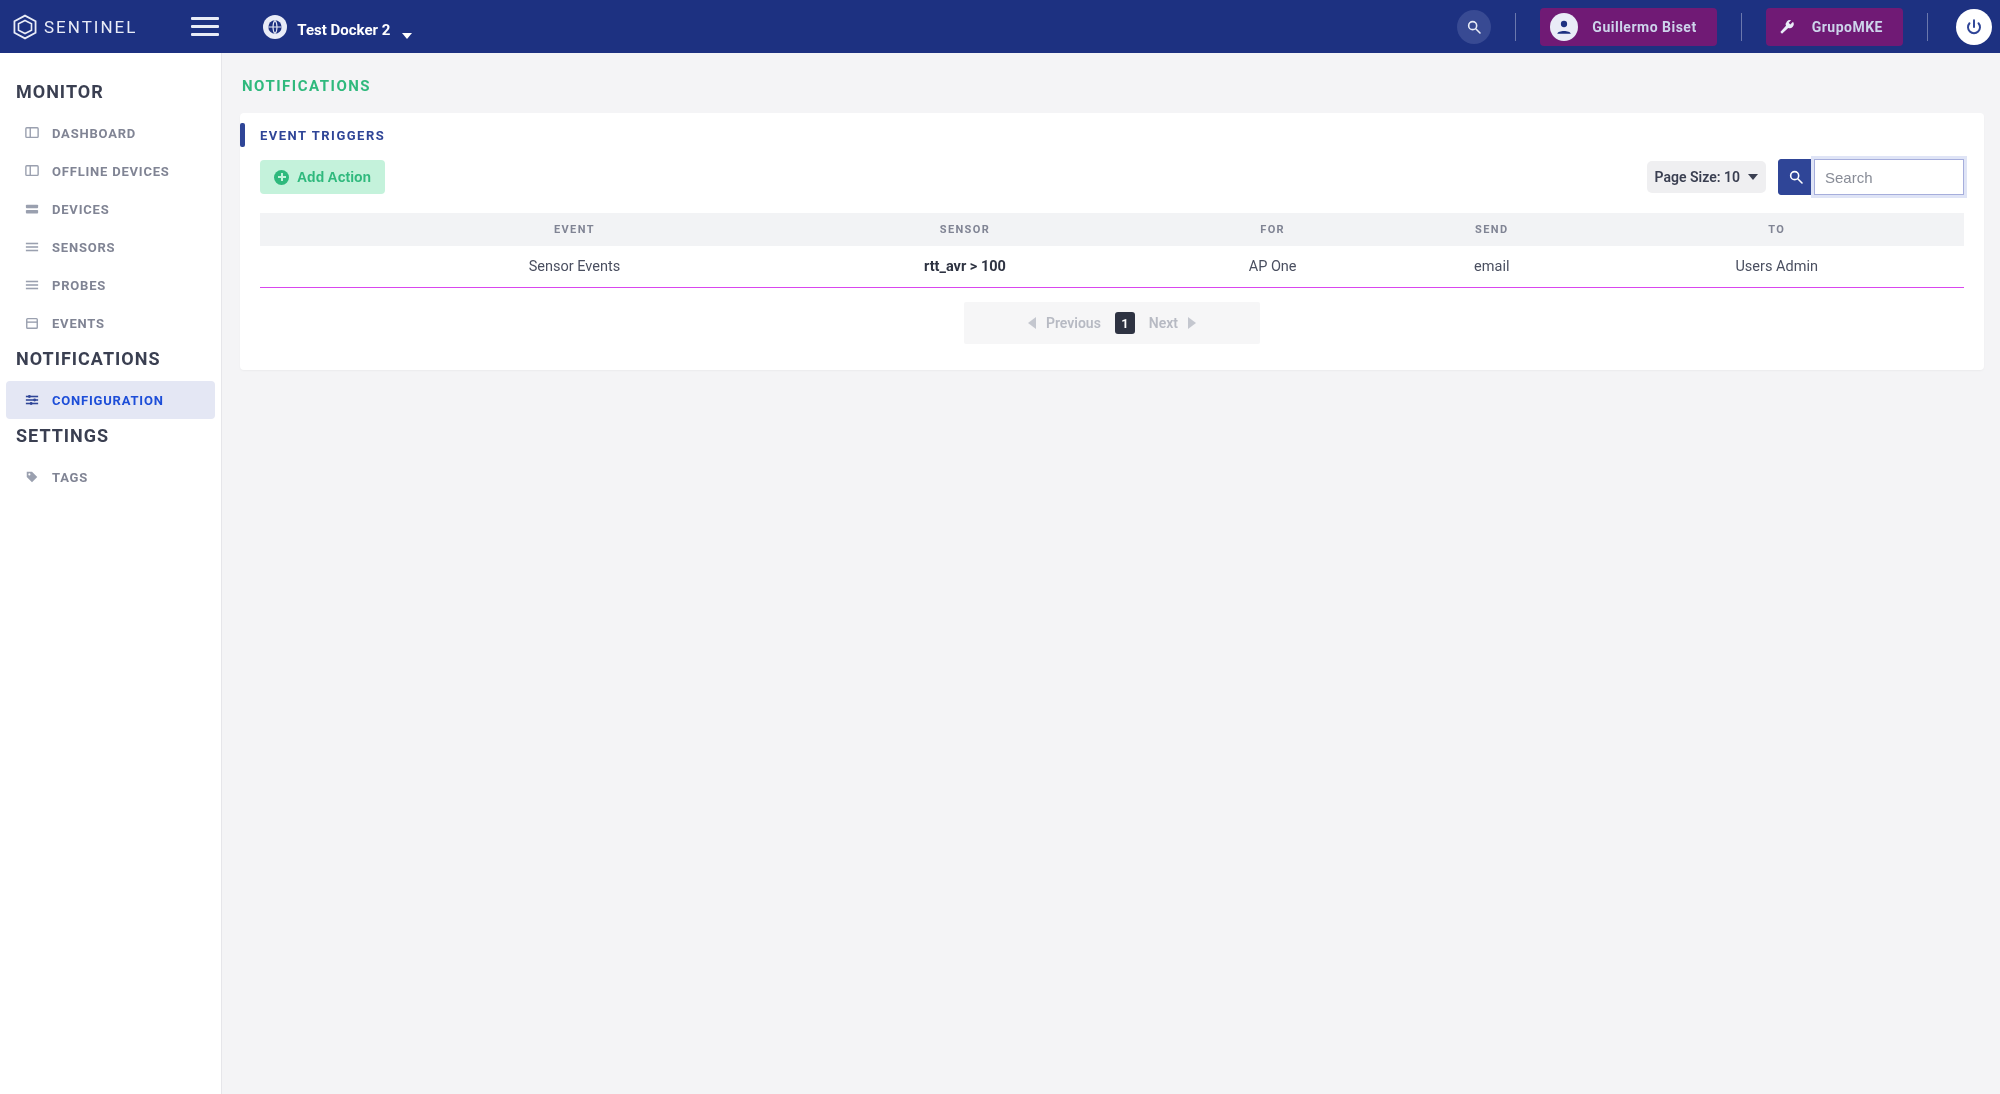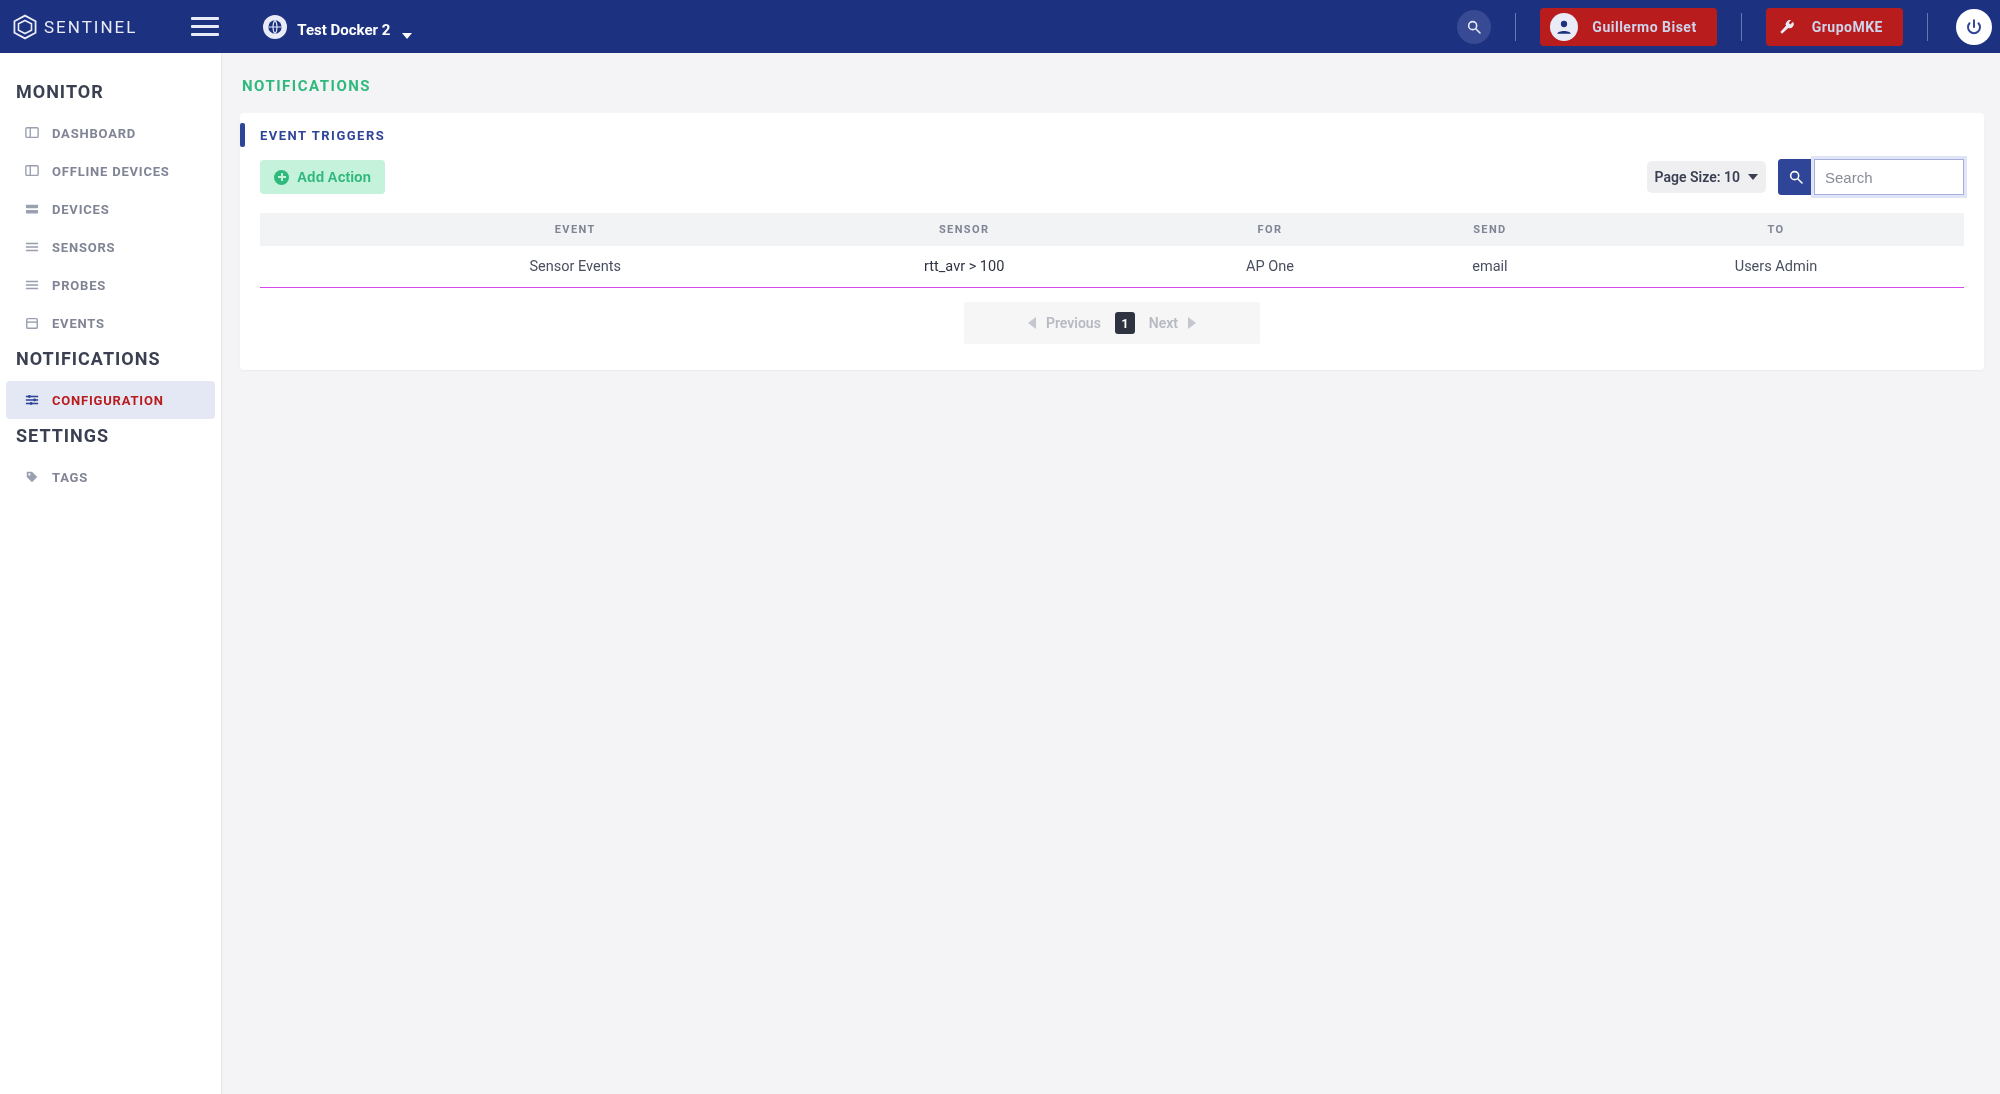--- a/index.html
+++ b/index.html
@@ -47,21 +47,21 @@
 
   .topbar-spacer { flex: 1; }
 
   .top-icon-btn {
     width: 34px; height: 34px; border-radius: 50%; background: #384a93; display:flex; align-items:center; justify-content:center; cursor:pointer;
   }
 
   .divider-v { width:1px; height:28px; background: rgba(255,255,255,0.35); margin: 0 10px; }
 
   .pill {
-    height: 38px; background: #b91c1c; border-radius: 4px; display:flex; align-items:center; gap:14px;
+    height: 38px; background: #701a75; border-radius: 4px; display:flex; align-items:center; gap:14px;
     padding: 0 20px 0 10px; cursor:pointer; color:#cdd4eb; font-weight:700; letter-spacing:0.5px;
   }
   .pill .avatar-circle {
     width: 28px; height: 28px; border-radius: 50%; background: #e9ecf7; display:flex; align-items:center; justify-content:center;
   }
   .pill .icon-circle {
      width: 22px; height: 22px; display:flex; align-items:center; justify-content:center;
   }
 
   .power-btn {
@@ -74,21 +74,21 @@
     width: 222px; background: #fff; border-right: 1px solid #e6e6ea; padding: 22px 0 0 0;
   }
   .side-section-title {
     font-size: 18px; font-weight: 700; color: #3a3f51; letter-spacing: 1px; padding: 6px 16px 12px 16px;
   }
   .side-item {
     display:flex; align-items:center; gap:12px; padding: 11px 16px 11px 24px; color:#808494; font-size:13px; font-weight:700; letter-spacing:0.8px; cursor:pointer;
   }
   .side-item .si-icon { width:16px; height:16px; display:flex; align-items:center; justify-content:center; color:#9aa0af; }
   .side-item.active {
-    background: #e4e7f4; color:#b91c1c; border-radius:4px; margin: 0 6px;
+    background: #e4e7f4; color:#1d4ed8; border-radius:4px; margin: 0 6px;
     padding-left: 18px;
   }
   .side-item.active .si-icon { color:#2f4597; }
 
   .main {
     flex:1; padding: 24px 16px 24px 18px; overflow:auto;
   }
   .page-title {
     color: #2fb97d; font-size: 15px; font-weight: 700; letter-spacing: 1.5px; padding-left: 2px; margin-bottom: 18px;
   }
@@ -143,21 +143,21 @@
 
   
   .tbl { width: calc(100% - 40px); margin: 6px 20px 0 20px; border-collapse: collapse; }
   .tbl thead th {
     background:#f2f3f5; color:#808494; font-size:11px; font-weight:700; letter-spacing:1.4px; text-align:center;
     padding:10px 8px;
   }
   .tbl tbody td {
     text-align:center; padding:12px 8px; color:#4a4f60; font-size:14.5px; border-bottom:1px solid #d946ef;
   }
-  .tbl tbody td.bold { font-weight:400; color:#2e3342; }
+  .tbl tbody td.bold { font-weight:700; color:#2e3342; }
   .tbl thead th:first-child, .tbl tbody td:first-child { width:110px; }
 
   .pager {
     margin: 14px auto 0 auto; width: 296px; background:#f6f6f7; border-radius:2px;
     display:flex; align-items:center; justify-content:center; gap:14px; padding:10px 12px;
     color:#b7bac3; font-weight:600;
   }
   .pager .pg-num {
     background:#2e3342; color:#fff; width:20px; height:22px; border-radius:3px; display:flex; align-items:center; justify-content:center; font-size:13px;
   }

